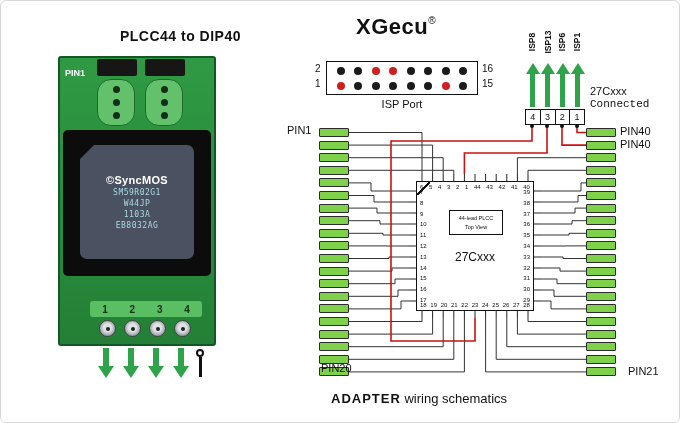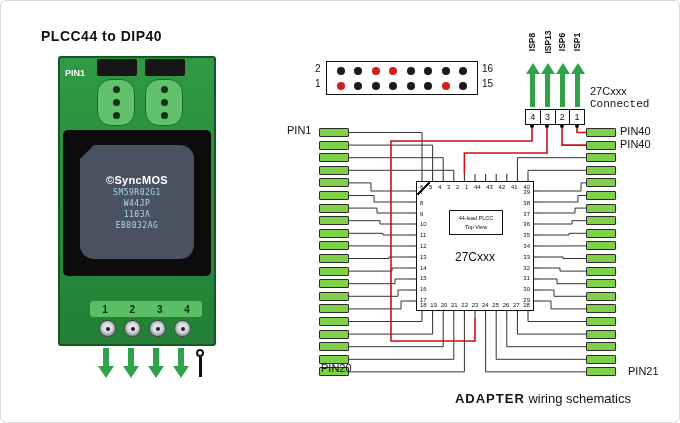--- a/index.html
+++ b/index.html
@@ -1,31 +1,31 @@
 <!DOCTYPE html>
 <html><head>
 <meta charset="utf-8">
 <style>
   *{margin:0;padding:0;box-sizing:border-box;}
   html,body{width:680px;height:423px;background:#fff;font-family:"Liberation Sans",sans-serif;color:#111;}
   .stage{position:relative;width:680px;height:423px;background:#fff;border:1px solid #d9d9d9;border-radius:6px;overflow:hidden;}
 
   
-  .left-title{position:absolute;left:40px;top:27px;width:200px;text-align:left;font-size:14px;font-weight:600;letter-spacing:.5px;}
+  .left-title{position:absolute;left:40px;top:27px;width:200px;text-align:right;font-size:14px;font-weight:600;letter-spacing:.5px;}
   .board{position:absolute;left:57px;top:55px;width:158px;height:290px;background:linear-gradient(#2f9a43,#238036);border:2px solid #145726;border-radius:3px;}
   .board-pin1{position:absolute;left:5px;top:10px;color:#fff;font-size:9px;font-weight:bold;}
   .conn{position:absolute;top:1px;height:17px;width:40px;background:#161616;border-radius:2px;}
   .conn-a{left:37px;}.conn-b{left:85px;}
   .slot{position:absolute;top:21px;width:38px;height:47px;background:#63c06b;border:1px solid #1c6b2c;border-radius:14px;display:flex;flex-direction:column;align-items:center;justify-content:space-evenly;}
   .slot-a{left:37px;}.slot-b{left:85px;}
   .hole{width:7px;height:7px;border-radius:50%;background:#11301a;}
   .screw{position:absolute;width:10px;height:10px;border-radius:50%;background:#cfd3d6;border:1px solid #666;}
   .screw-l{left:2px;top:74px;}.screw-r{right:2px;top:74px;}
   .socket{position:absolute;left:3px;top:72px;width:148px;height:146px;background:#0c0c0c;border-radius:5px;}
-  .chip{position:absolute;left:17px;top:15px;width:114px;height:114px;background:#4a5160;border-radius:14px;
+  .chip{position:absolute;left:17px;top:15px;width:114px;height:114px;background:#4a5160;border-radius:7px;
         clip-path:polygon(14px 0,100% 0,100% 100%,0 100%,0 14px);
         display:flex;flex-direction:column;align-items:center;justify-content:center;gap:2px;}
   .chip-brand{color:#fff;font-weight:bold;font-size:11px;letter-spacing:.3px;}
   .chip-line{color:#a9d9e6;font-size:8px;font-family:"DejaVu Sans Mono",monospace;letter-spacing:.5px;}
   .bottom-strip{position:absolute;left:30px;top:243px;width:112px;height:16px;background:#5abf63;border-radius:3px;}
   .num-strip{position:absolute;left:36px;top:246px;width:100px;display:flex;justify-content:space-between;font-size:10px;font-weight:bold;color:#0b2d12;}
   .num-strip span{width:18px;text-align:center;}
   .pad{position:absolute;top:262px;width:17px;height:17px;border-radius:50%;border:1px solid #444;
        background:radial-gradient(circle at 50% 45%,#dfe3e6 0 35%,#9aa0a6 70%,#70757a);}
   .pad::after{content:"";position:absolute;left:5.5px;top:5.5px;width:4px;height:4px;border-radius:50%;background:#222;}
@@ -85,21 +85,21 @@
   .cpn-row{position:absolute;left:3px;right:3px;display:flex;justify-content:space-between;font-size:6px;}
   .cpn-row.top{top:2px;}.cpn-row.bottom{bottom:2px;}
   .cpn-col{position:absolute;top:7px;bottom:7px;display:flex;flex-direction:column;justify-content:space-between;font-size:6px;}
   .cpn-col.left{left:3px;}.cpn-col.right{right:3px;text-align:right;}
   .pkg-box{position:absolute;left:32px;top:28px;width:54px;height:25px;border:1px solid #111;text-align:center;font-size:5.5px;line-height:1.6;padding-top:3px;}
   .dev-1{position:absolute;left:0;right:0;top:68px;text-align:center;font-size:12px;}
   .dev-2{position:absolute;left:0;right:0;top:84px;text-align:center;font-size:12px;}
 
   .wires{position:absolute;left:0;top:0;z-index:1;pointer-events:none;}
 
-  .footer{position:absolute;left:330px;top:390px;width:300px;text-align:right;font-size:13px;}
+  .footer{position:absolute;left:330px;top:390px;width:300px;text-align:left;font-size:13px;}
   .footer .bold{font-weight:bold;letter-spacing:1px;}
 </style>
 </head>
 <body>
 
 <div class="stage">
 
   <div class="left-title">PLCC44  to DIP40</div>
 
   <div class="board">
@@ -157,20 +157,23 @@
   <div class="down-arrow da-4">
       <div class="shaft"></div>
       <div class="head"></div>
     </div>
   <div class="isp-pin">
       <div class="ring"></div>
       <div class="stem"></div>
     </div>
 
 
+  <div class="logo">
+    <span>XGecu</span><sup>®</sup>
+  </div>
 
   <div class="isp-box">
     <div class="dot-row top">
         <span class="isp-dot blk"></span>
         <span class="isp-dot blk"></span>
         <span class="isp-dot red"></span>
         <span class="isp-dot red"></span>
         <span class="isp-dot blk"></span>
         <span class="isp-dot blk"></span>
         <span class="isp-dot blk"></span>
@@ -184,20 +187,21 @@
         <span class="isp-dot blk"></span>
         <span class="isp-dot blk"></span>
         <span class="isp-dot red"></span>
         <span class="isp-dot blk"></span>
       </div>
   </div>
   <div class="isp-num n2">2</div>
   <div class="isp-num n16">16</div>
   <div class="isp-num n1">1</div>
   <div class="isp-num n15">15</div>
+  <div class="isp-port-label">ISP Port</div>
 
   <div class="isp-sig sig-1">
       <span>ISP8</span>
     </div>
   <div class="isp-sig sig-2">
       <span>ISP13</span>
     </div>
   <div class="isp-sig sig-3">
       <span>ISP6</span>
     </div>

